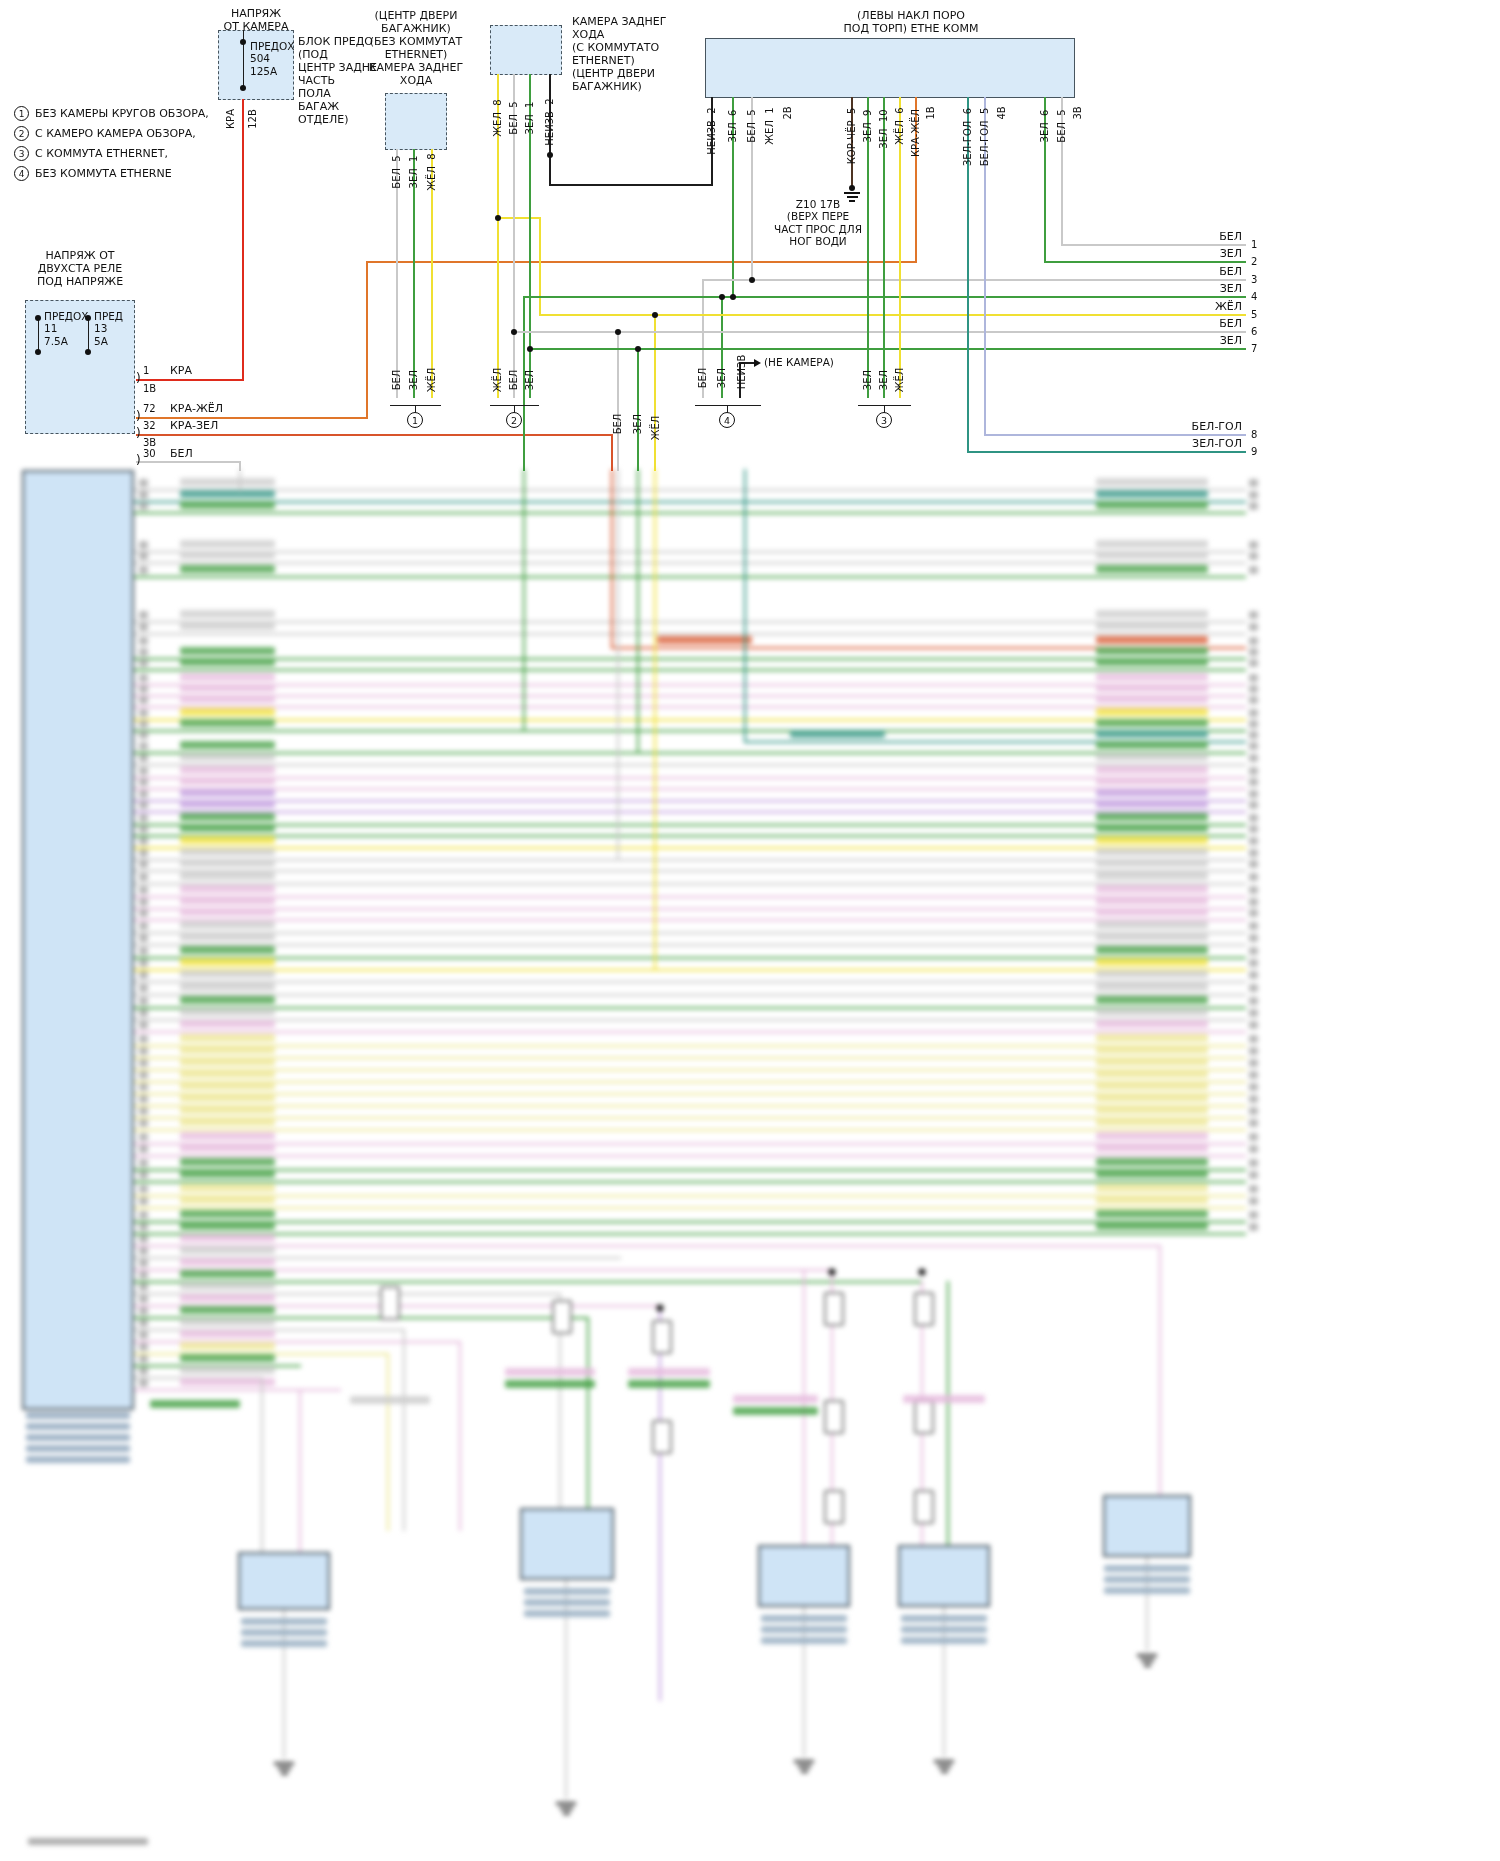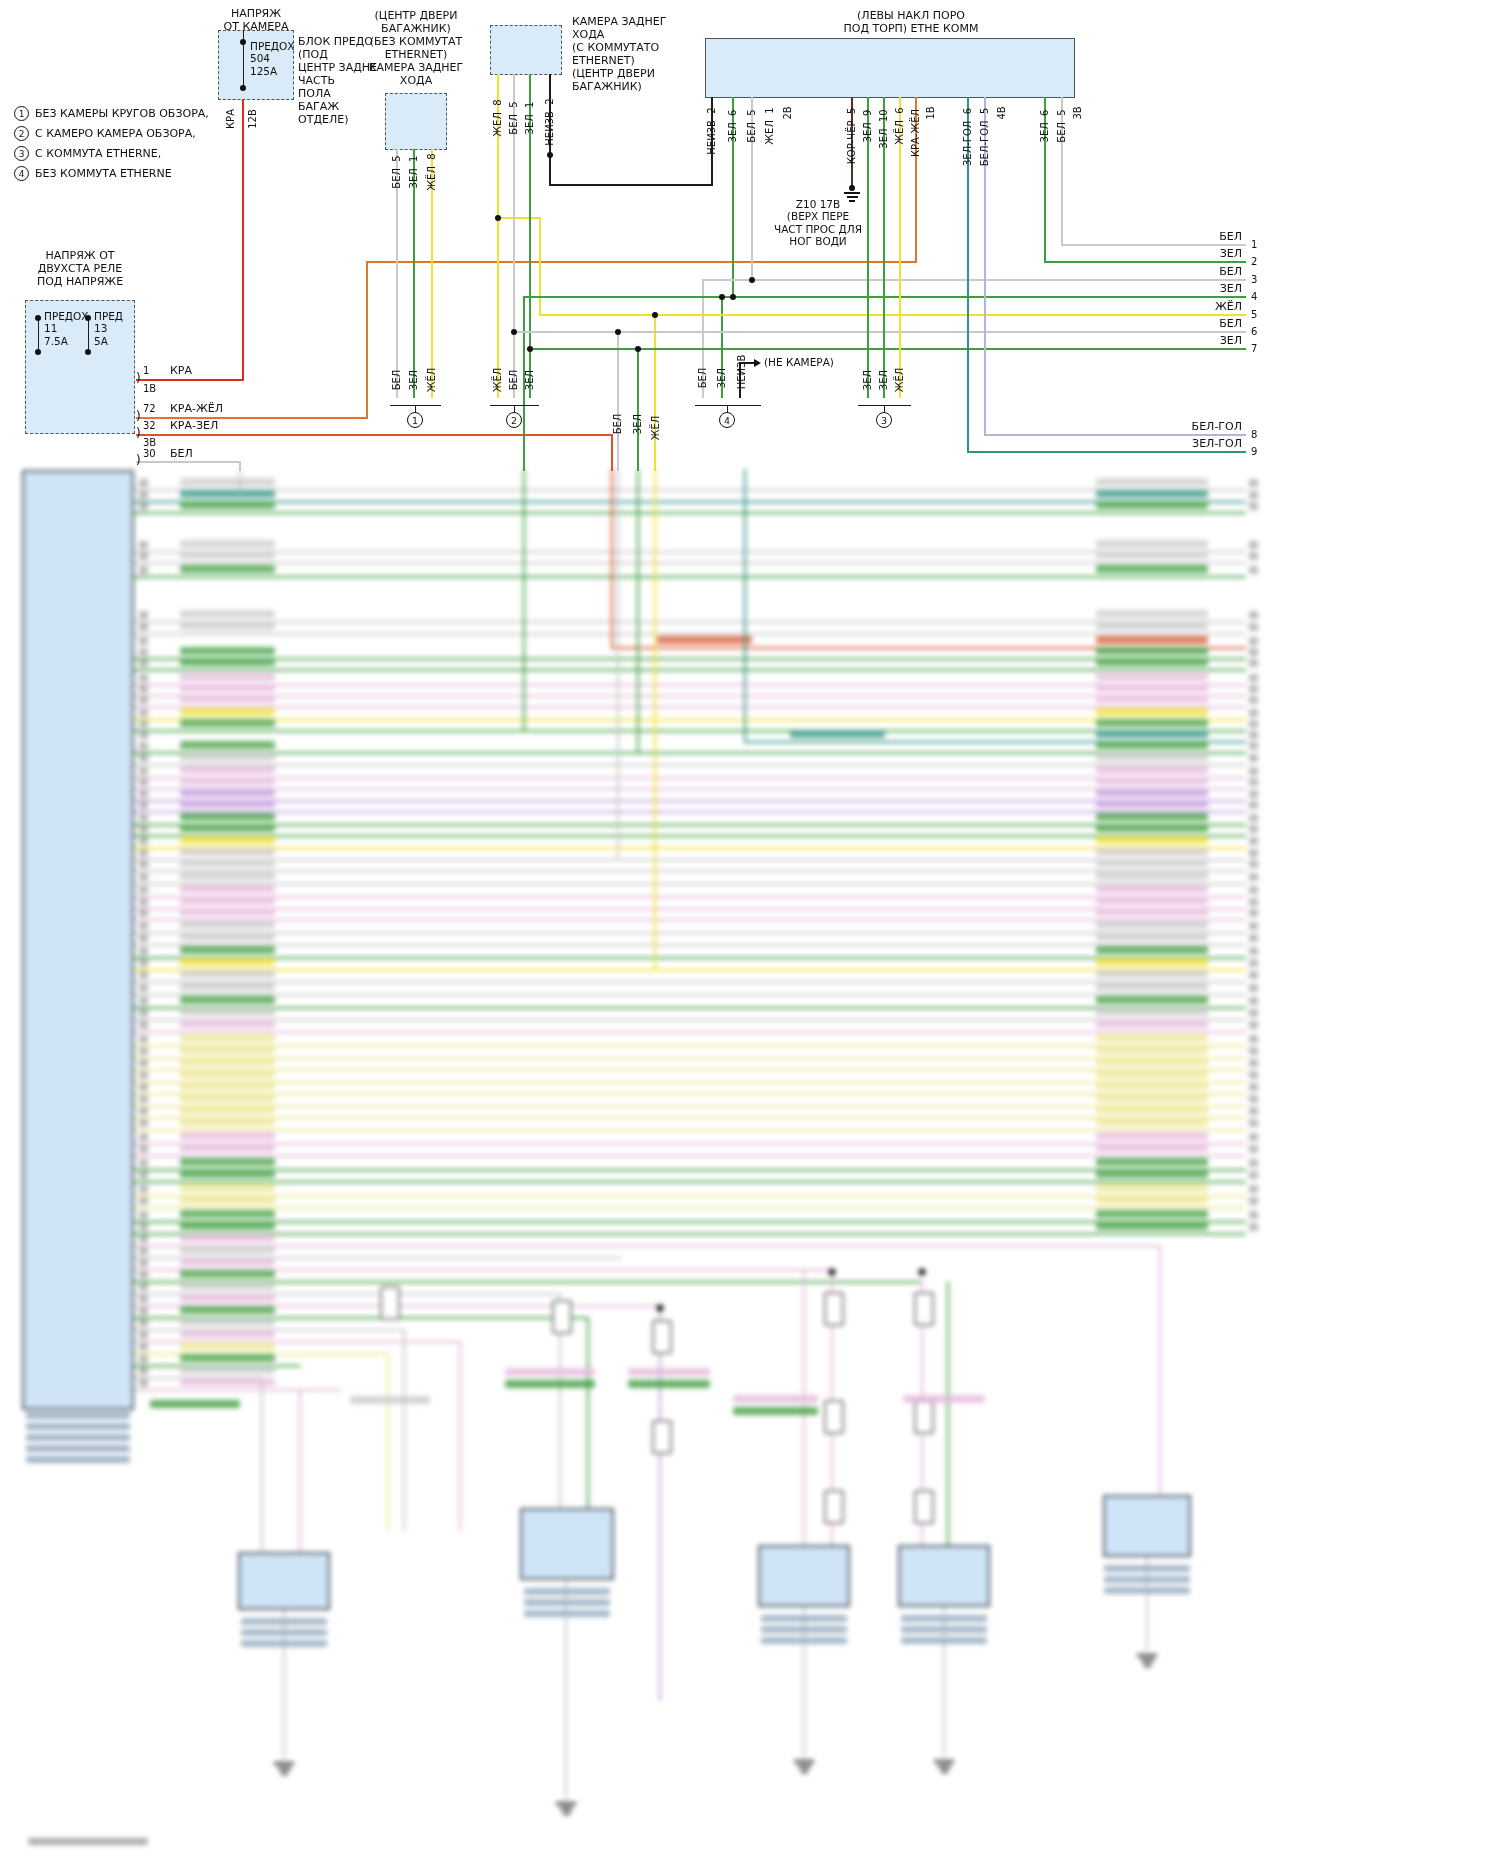--- a/index.html
+++ b/index.html
@@ -649,20 +649,20 @@
     <div class="legend-item">
       <span class="lcirc">1</span>
       <span>БЕЗ КАМЕРЫ КРУГОВ ОБЗОРА,</span>
     </div>
     <div class="legend-item">
       <span class="lcirc">2</span>
       <span>С КАМЕРО КАМЕРА ОБЗОРА,</span>
     </div>
     <div class="legend-item">
       <span class="lcirc">3</span>
-      <span>С КОММУТА ETHERNE,</span>
+      <span>С КОММУТА ETHERNET,</span>
     </div>
     <div class="legend-item">
       <span class="lcirc">4</span>
       <span>БЕЗ КОММУТА ETHERNE</span>
     </div>
   </div>
 </div>
 
 </body></html>

